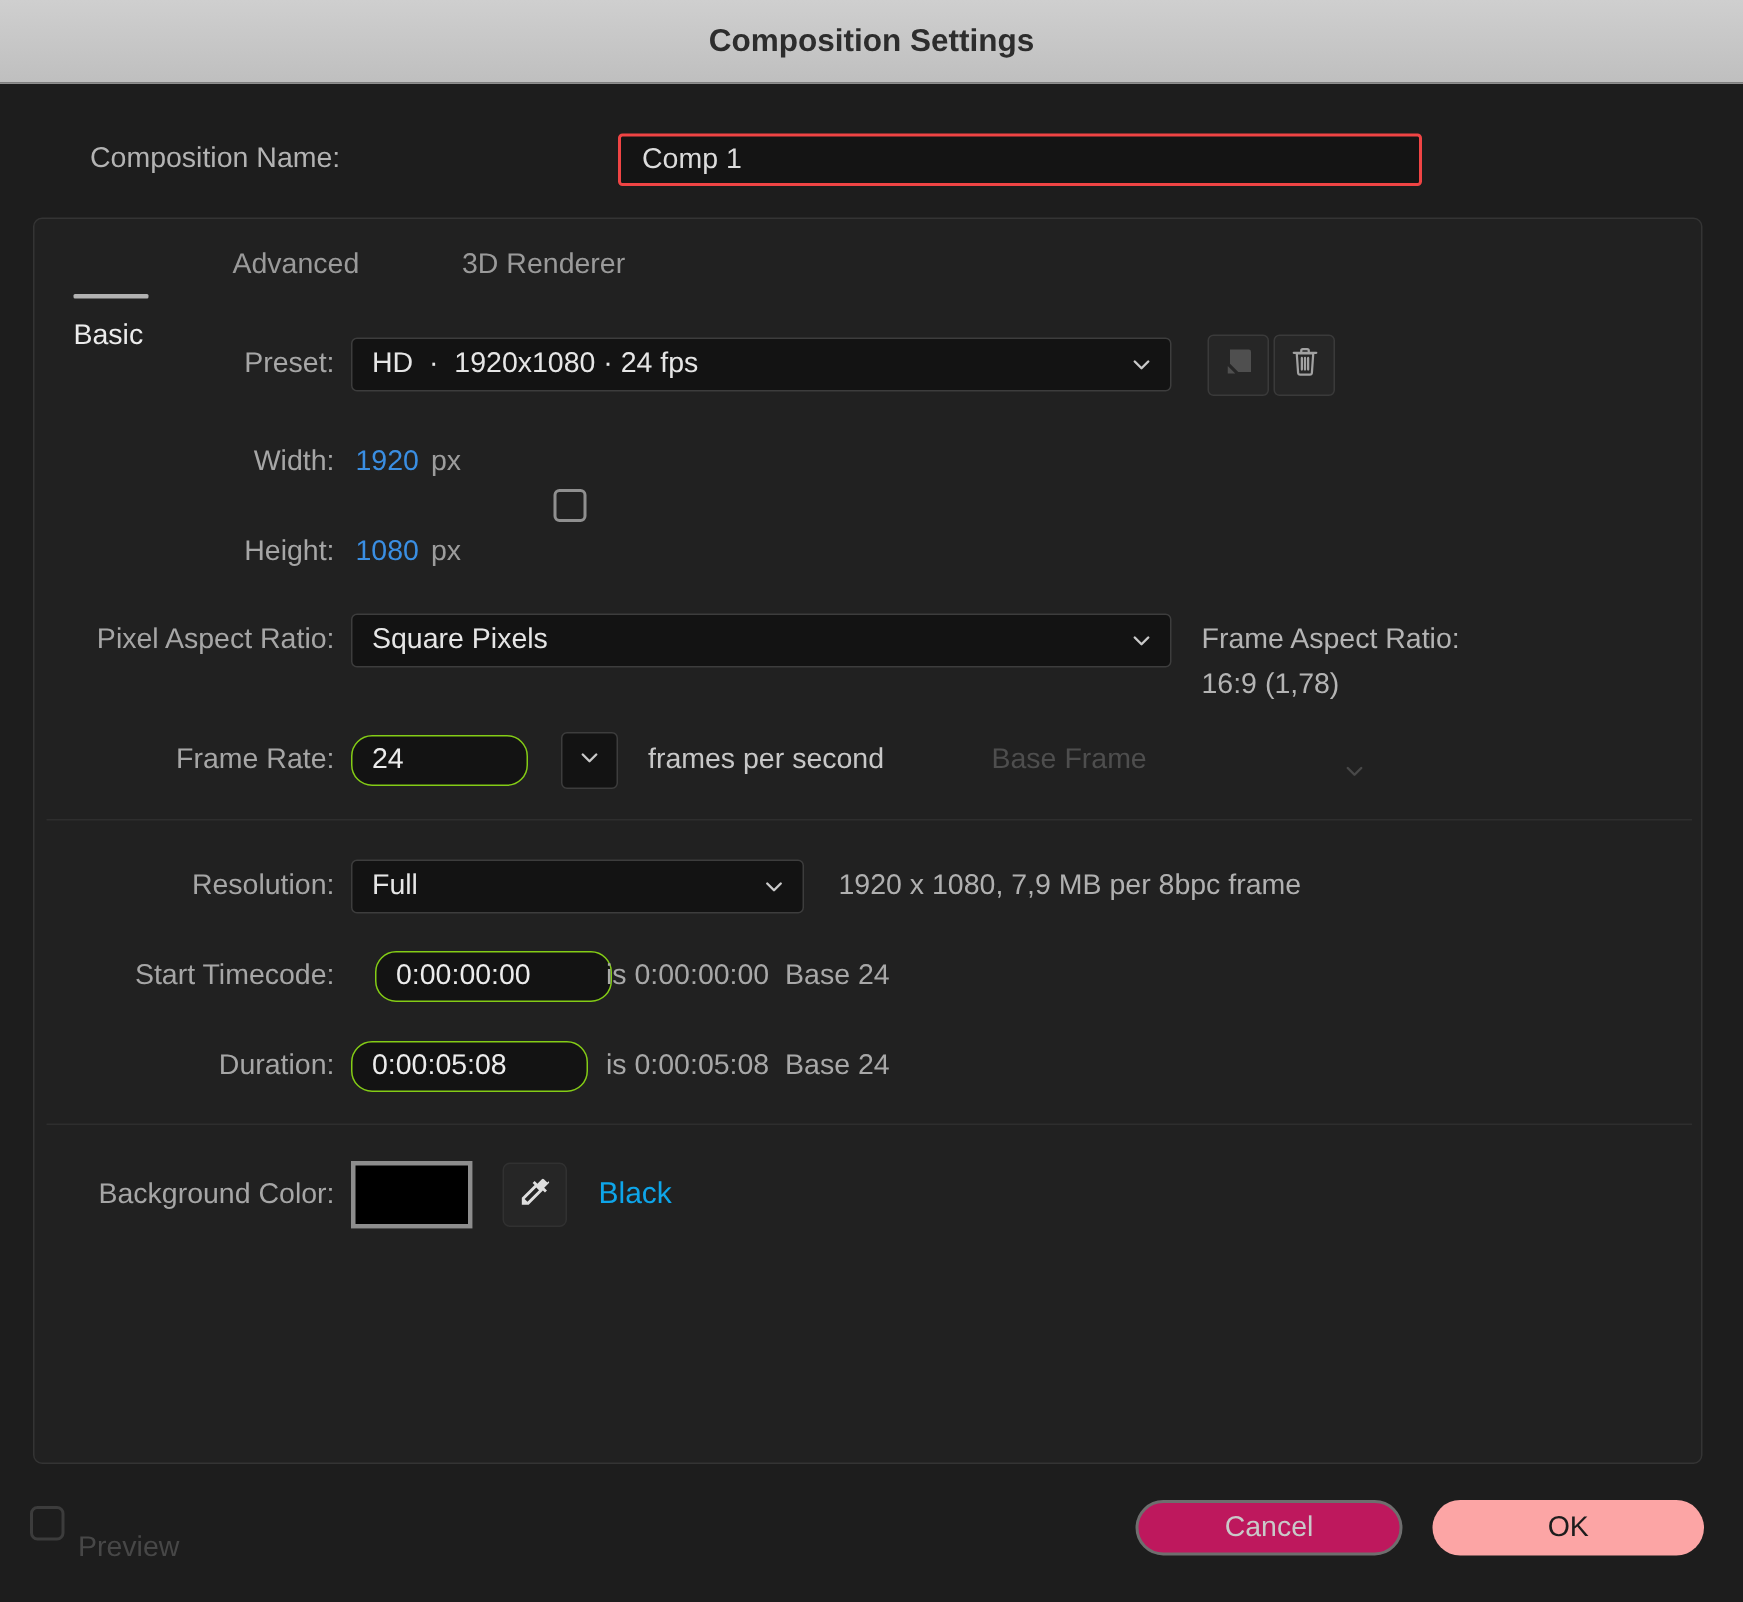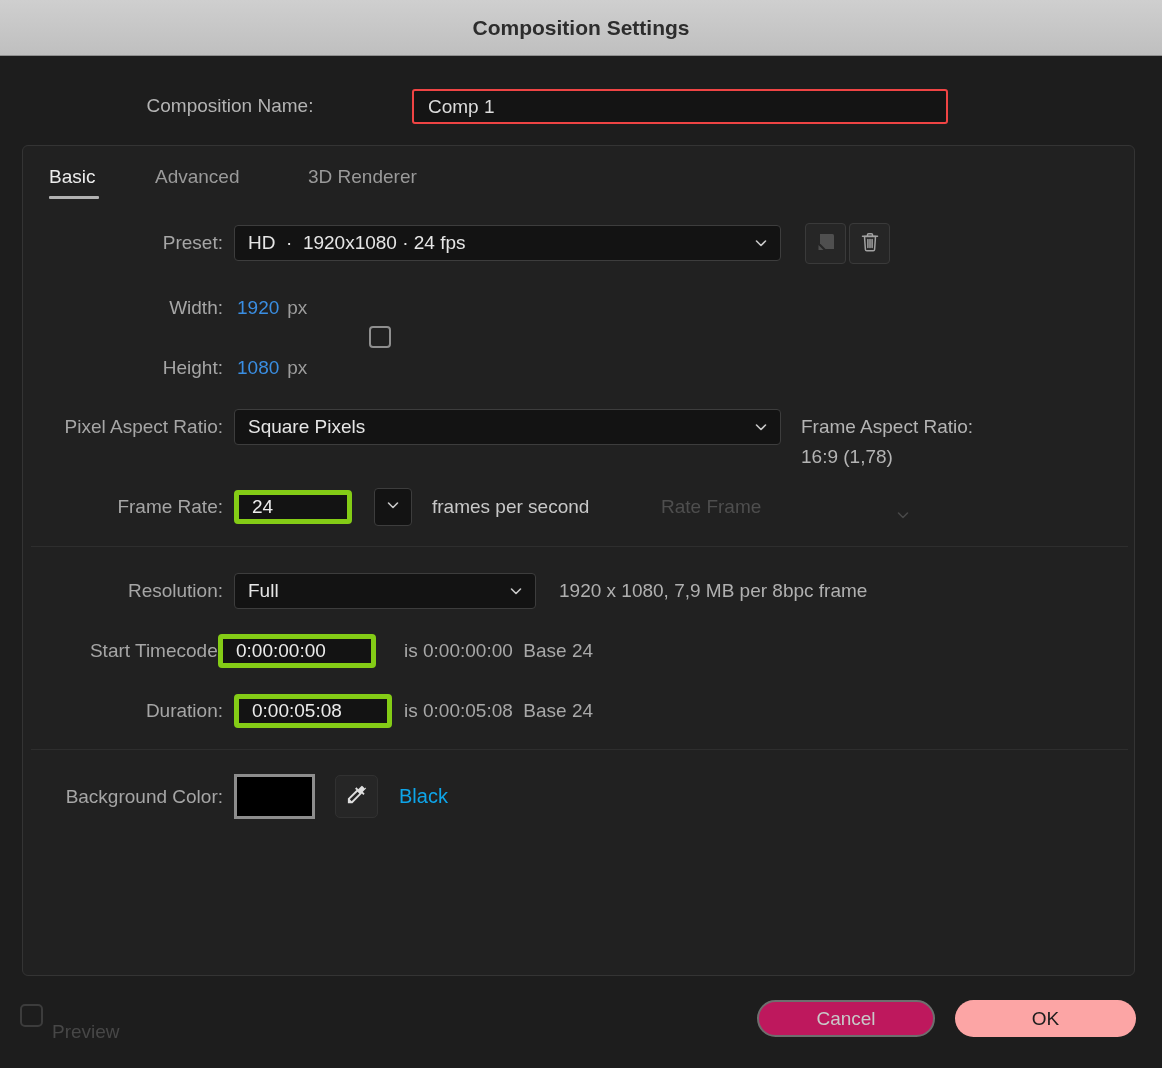--- a/index.html
+++ b/index.html
@@ -8,50 +8,50 @@
   #dialog { position: relative; width: 1162px; height: 1068px; background: #1d1d1d; }
 
   
   .titlebar { position: absolute; left: 0; top: 0; width: 1162px; height: 56px;
     background: linear-gradient(#cfcfcf, #bfbfbf); border-bottom: 1px solid #8f8f8f;
     display: flex; align-items: center; justify-content: center; }
   .titlebar-text { font-size: 21px; font-weight: 700; color: #2d2d2d; }
 
   
   .name-label { position: absolute; left: 60px; top: 89px; width: 340px; height: 34px;
-    line-height: 34px; text-align: center; font-size: 19px; color: #b3b3b3; }
+    line-height: 34px; text-align: left; font-size: 19px; color: #b3b3b3; }
   .name-input { position: absolute; left: 412px; top: 89px; width: 536px; height: 35px;
     background: #141414; border: 2px solid #ef4444; border-radius: 3px;
     color: #dcdcdc; font-size: 19px; padding: 0 14px; outline: none;
     font-family: "Liberation Sans", "DejaVu Sans", sans-serif; }
 
   
   .panel { position: absolute; left: 22px; top: 145px; width: 1113px; height: 831px;
     background: #212121; border: 1px solid #343434; border-radius: 6px; }
 
   
   .tab { position: absolute; top: 18px; font-size: 19px; line-height: 26px; color: #9a9a9a; cursor: default; }
   .tab.active { color: #ececec; }
-  .tab-basic { left: 26px; }
+  .tab-basic { left: 26px; margin-top: 47px; }
   .tab-underline { position: absolute; left: 26px; top: 50px; width: 50px; height: 3px;
     background: #b2b2b2; border-radius: 1px; }
   .tab-advanced { left: 132px; }
   .tab-renderer { left: 285px; }
 
   
   .flabel { position: absolute; left: 0; width: 200px; text-align: right;
     font-size: 19px; color: #a6a6a6; }
 
   
   .dropdown { position: absolute; background: #131313; border: 1px solid #3d3d3d;
     border-radius: 4px; color: #e6e6e6; font-size: 19px; display: flex;
     align-items: center; padding: 0 40px 0 13px; white-space: pre; cursor: default; }
   .dropdown .chev { position: absolute; right: 11px; top: 50%; transform: translateY(-50%); display: flex; }
-  .tinput { position: absolute; background: #131313; border: 5px solid #84cc16;
-    border-radius: 4px; color: #ececec; font-size: 19px; padding: 0 13px; outline: none;
+  .tinput { position: absolute; background: #131313; border: 1px solid #84cc16;
+    border-radius: 14px; color: #ececec; font-size: 19px; padding: 0 13px; outline: none;
     font-family: "Liberation Sans", "DejaVu Sans", sans-serif; }
 
   
   .preset-label { top: 79px; line-height: 36px; }
   .preset-dd { left: 211px; top: 79px; width: 547px; height: 36px; }
   .icon-btn { position: absolute; top: 77px; width: 41px; height: 41px;
     background: #262626; border: 1px solid #3a3a3a; border-radius: 4px;
     display: flex; align-items: center; justify-content: center; cursor: default; }
   .save-btn { left: 782px; }
   .trash-btn { left: 826px; }
@@ -92,21 +92,21 @@
   .div1 { top: 400px; } .div2 { top: 603px; }
 
   
   .res-label { top: 427px; line-height: 36px; }
   .res-dd { left: 211px; top: 427px; width: 302px; height: 36px; }
   .res-info { position: absolute; left: 536px; top: 427px; line-height: 36px;
     font-size: 19px; color: #b0b0b0; }
 
   
   .stc-label { top: 488px; line-height: 34px; }
-  .stc-input { left: 195px; top: 488px; width: 158px; height: 34px; }
+  .stc-input { left: 227px; top: 488px; width: 158px; height: 34px; }
   .stc-info { position: absolute; left: 381px; top: 488px; line-height: 34px;
     font-size: 19px; color: #a8a8a8; white-space: pre; }
   .dur-label { top: 548px; line-height: 34px; }
   .dur-input { left: 211px; top: 548px; width: 158px; height: 34px; }
   .dur-info { position: absolute; left: 381px; top: 548px; line-height: 34px;
     font-size: 19px; color: #a8a8a8; white-space: pre; }
 
   
   .bg-label { top: 628px; line-height: 45px; }
   .swatch { position: absolute; left: 211px; top: 628px; width: 81px; height: 45px;
@@ -204,21 +204,21 @@
     <input class="tinput fr-input" type="text" value="24" style="">
     <div class="fr-chev-btn">
       <span>
         <svg width="16" height="16" viewBox="0 0 16 16">
             <path d="M3.5 6l4.5 4.5L12.5 6" stroke="#c9c9c9" stroke-width="1.6" fill="none" stroke-linecap="round" stroke-linejoin="round"></path>
           </svg>
       </span>
     </div>
     <div class="fps-label">frames per second</div>
     <div class="dropframe">
-      <span>Rate Frame</span>
+      <span>Base Frame</span>
       <span class="chev">
         <svg width="16" height="16" viewBox="0 0 16 16">
             <path d="M3.5 6l4.5 4.5L12.5 6" stroke="#484848" stroke-width="1.6" fill="none" stroke-linecap="round" stroke-linejoin="round"></path>
           </svg>
       </span>
     </div>
 
     <div class="divider div1"></div>
 
     <div class="flabel res-label">Resolution:</div>

